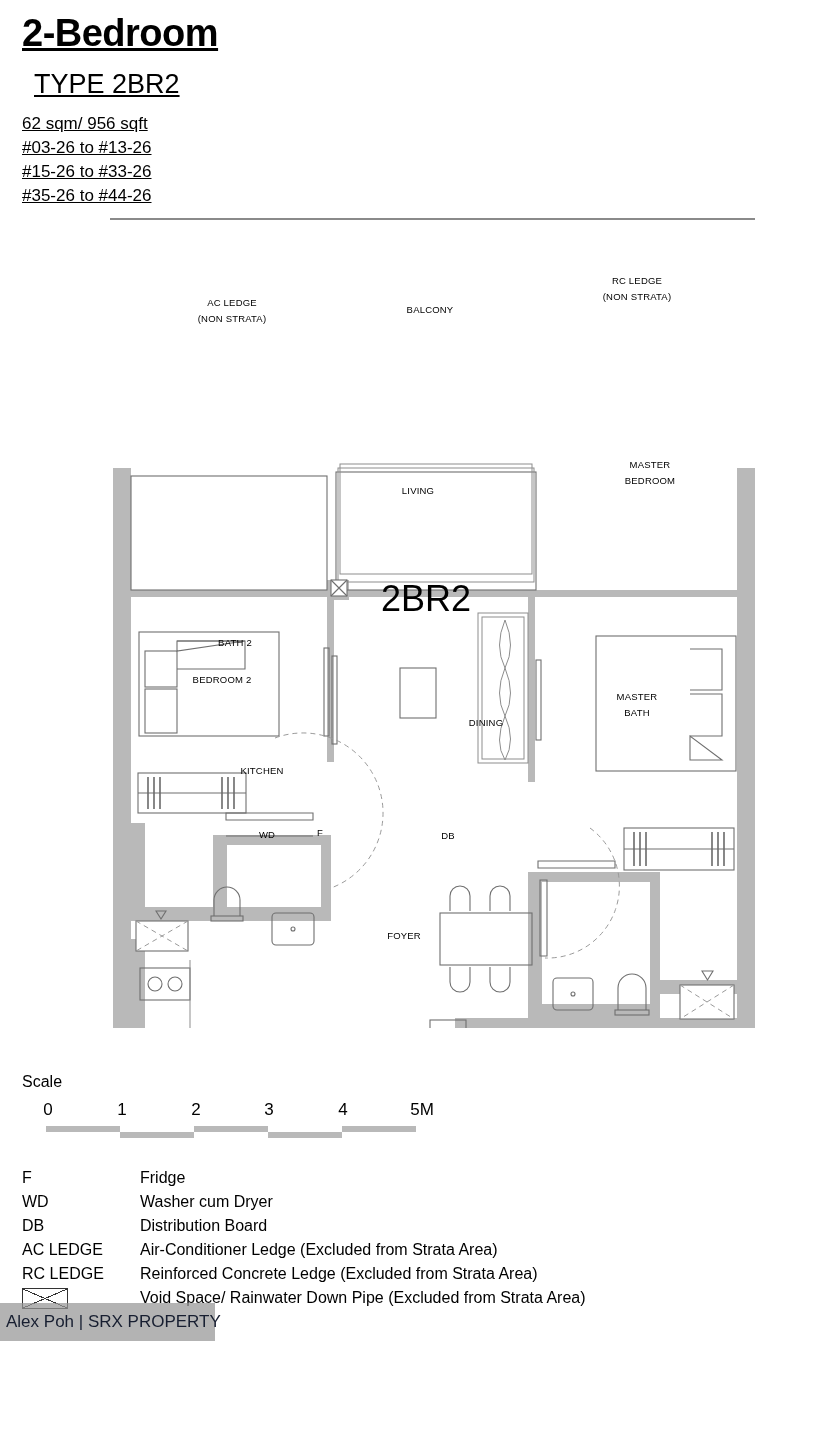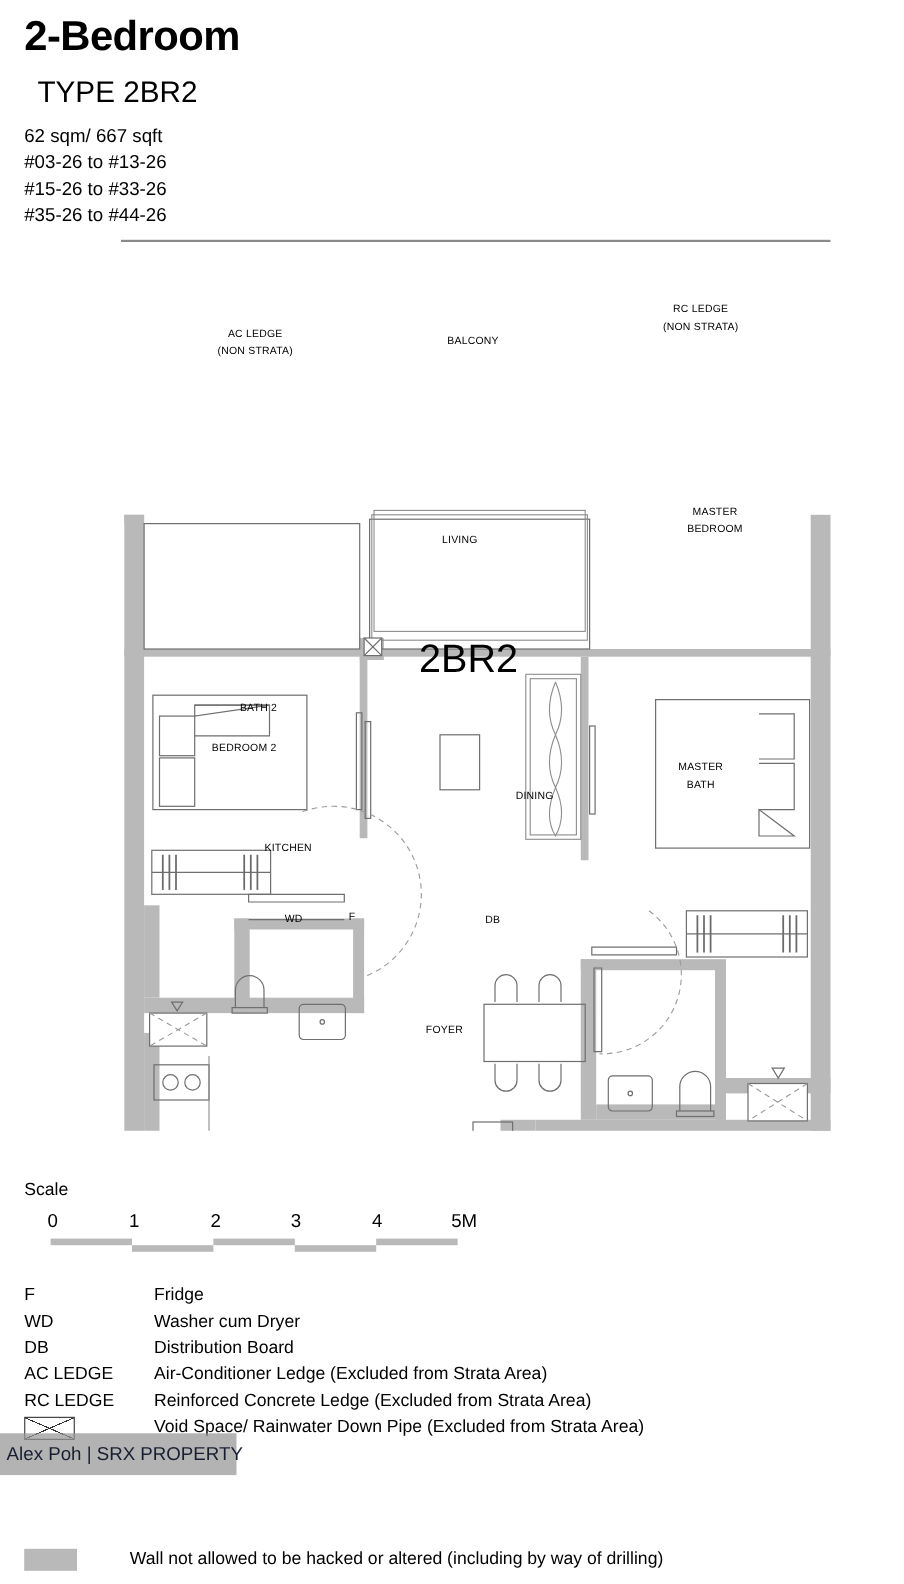--- a/index.html
+++ b/index.html
@@ -12,21 +12,21 @@
   }
   #page {
     position: relative;
     width: 822px;
     height: 1440px;
     overflow: hidden;
     background: #fff;
   }
 
   
-  #header { position: absolute; left: 22px; top: 10px; width: 560px; }
+  #header { position: absolute; left: 22px; top: 10px; width: 560px; text-decoration: underline; }
   #title-main {
     font-size: 38px; font-weight: 700; letter-spacing: -0.5px;
     line-height: 46px; margin: 0;
   }
   #title-sub {
     font-size: 27px; font-weight: 400; line-height: 32px; margin: 12px;
   }
   .hdr-line {
     font-size: 17px; line-height: 24px; font-weight: 400;
   }
@@ -107,21 +107,21 @@
 </style>
 </head>
 <body>
 
 <div id="page">
 
   <div id="header">
     <p id="title-main">2-Bedroom</p>
     <p id="title-sub">TYPE 2BR2</p>
     <div id="hdr-lines">
-      <div class="hdr-line">62 sqm/ 667 sqft</div>
+      <div class="hdr-line">62 sqm/ 956 sqft</div>
       <div class="hdr-line">#03-26 to #13-26</div>
       <div class="hdr-line">#15-26 to #33-26</div>
       <div class="hdr-line">#35-26 to #44-26</div>
     </div>
   </div>
 
   <div id="divider"></div>
 
   <div id="plan">
     <svg width="822" height="800" viewBox="0 0 822 800" xmlns="http://www.w3.org/2000/svg">
@@ -352,18 +352,14 @@
         <div class="void-swatch"></div>
       </div>
       <div class="legend-val">Void Space/ Rainwater Down Pipe (Excluded from Strata Area)</div>
     </div>
   </div>
 
   <div id="watermark">
     <div id="watermark-text">Alex Poh | SRX PROPERTY</div>
   </div>
 
-  <div id="footer-note">
-    <div id="footer-swatch"></div>
-    <div id="footer-text">Wall not allowed to be hacked or altered (including by way of drilling)</div>
-  </div>
 
 </div>
 
 </body></html>

